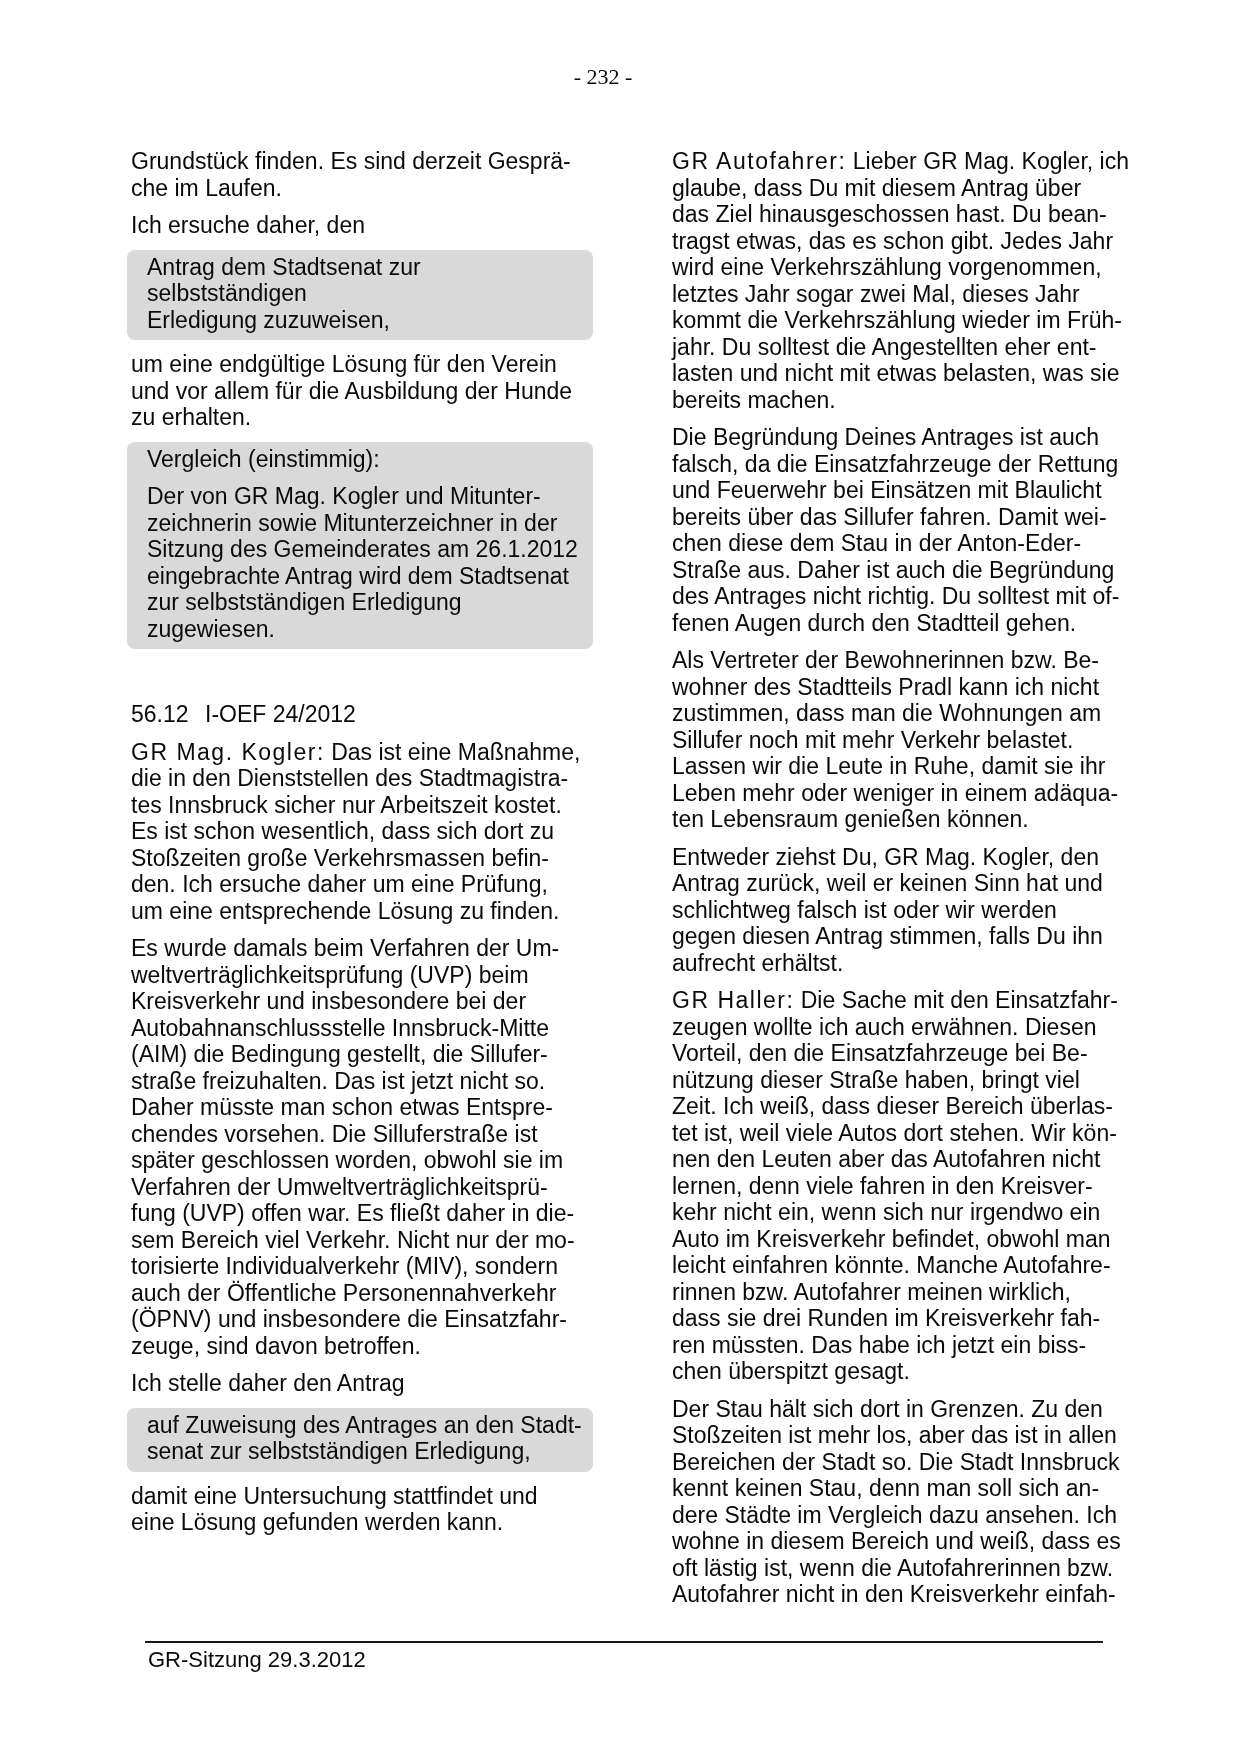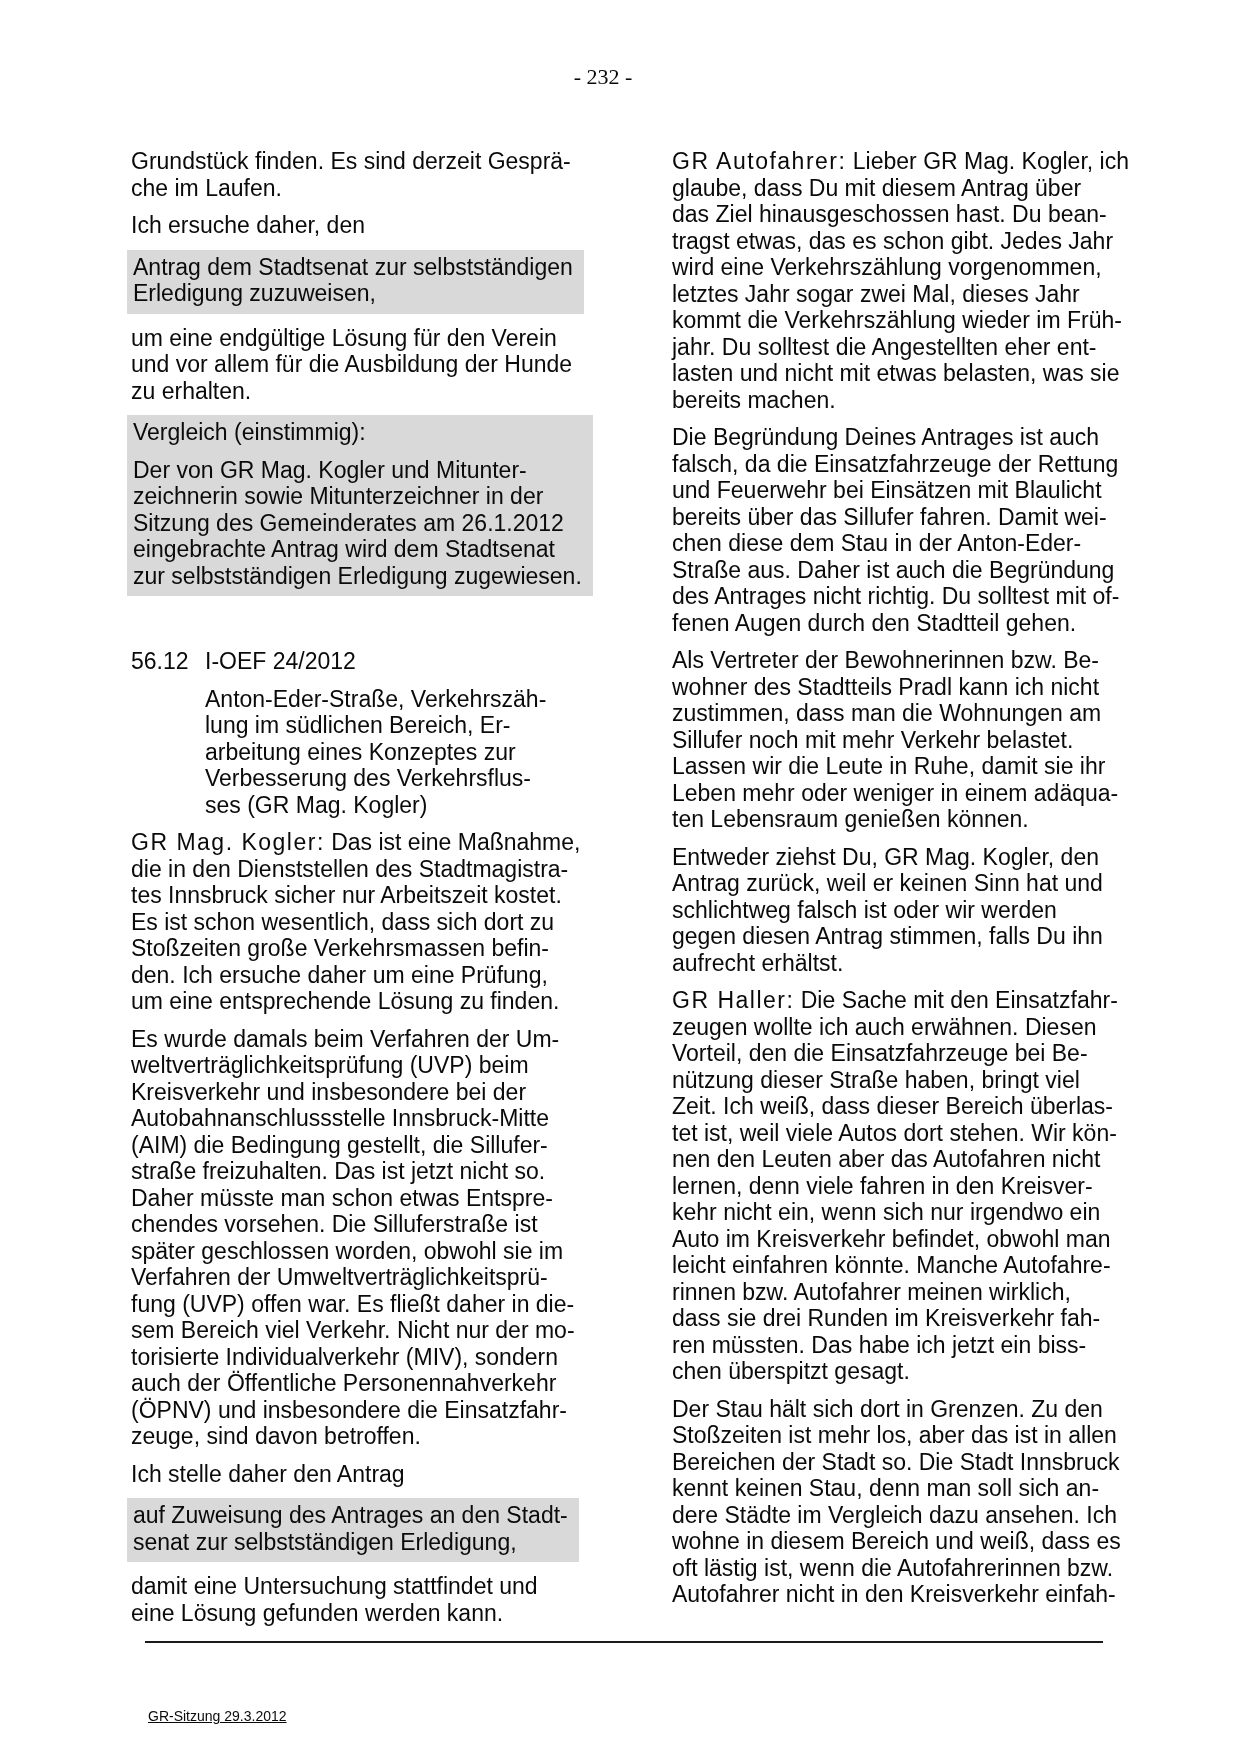--- a/index.html
+++ b/index.html
@@ -37,22 +37,23 @@
     font-size: 23px;
     line-height: 26.5px;
     white-space: pre-line;
     margin: 0 0 11px 0;
   }
   .block:last-child { margin-bottom: 0; }
   .highlight {
     background: #d9d9d9;
     width: fit-content;
     max-width: 468px;
-    padding: 4px 11px 7px 6px;
+    padding: 4px 11px 7px 20px;
     margin-left: -4px;
+    border-radius: 8px;
   }
   .hl-part { white-space: pre-line; }
   .hl-part:not(:last-child) { margin-bottom: 11px; }
   .section-heading {
     margin-top: 52px;
     display: flex;
     white-space: normal;
   }
   .section-heading .agenda-number { width: 74px; flex: 0 0 74px; }
   .section-subtitle { margin-left: 74px; }
@@ -60,25 +61,24 @@
   .footer-rule {
     position: absolute;
     top: 1641px;
     left: 145px;
     width: 958px;
     height: 2px;
     background: #1a1a1a;
   }
   .footer-text {
     position: absolute;
-    top: 1703px;
+    top: 1647px;
     left: 148px;
-    font-size: 14px;
+    font-size: 22px;
     line-height: 26px;
-    text-decoration: underline;
   }
 </style>
 </head>
 <body>
 
 <div class="sheet">
   <div class="page-number">- 232 -</div>
 
   <div class="col col-left">
       <div class="block para">Grundstück finden. Es sind derzeit Gesprä-
@@ -91,25 +91,20 @@
 zu erhalten.</div>
       <div class="block highlight"><div class="hl-part">Vergleich (einstimmig):</div><div class="hl-part">Der von GR Mag. Kogler und Mitunter-
 zeichnerin sowie Mitunterzeichner in der
 Sitzung des Gemeinderates am 26.1.2012
 eingebrachte Antrag wird dem Stadtsenat
 zur selbstständigen Erledigung zugewiesen.</div></div>
       <div class="block section-heading">
         <span class="agenda-number">56.12</span>
         <span>I-OEF 24/2012</span>
       </div>
-      <div class="block section-subtitle">Anton-Eder-Straße, Verkehrszäh-
-lung im südlichen Bereich, Er-
-arbeitung eines Konzeptes zur
-Verbesserung des Verkehrsflus-
-ses (GR Mag. Kogler)</div>
       <div class="block para"><span class="speaker">GR Mag. Kogler:</span> Das ist eine Maßnahme,
 die in den Dienststellen des Stadtmagistra-
 tes Innsbruck sicher nur Arbeitszeit kostet.
 Es ist schon wesentlich, dass sich dort zu
 Stoßzeiten große Verkehrsmassen befin-
 den. Ich ersuche daher um eine Prüfung,
 um eine entsprechende Lösung zu finden.</div>
       <div class="block para">Es wurde damals beim Verfahren der Um-
 weltverträglichkeitsprüfung (UVP) beim
 Kreisverkehr und insbesondere bei der

